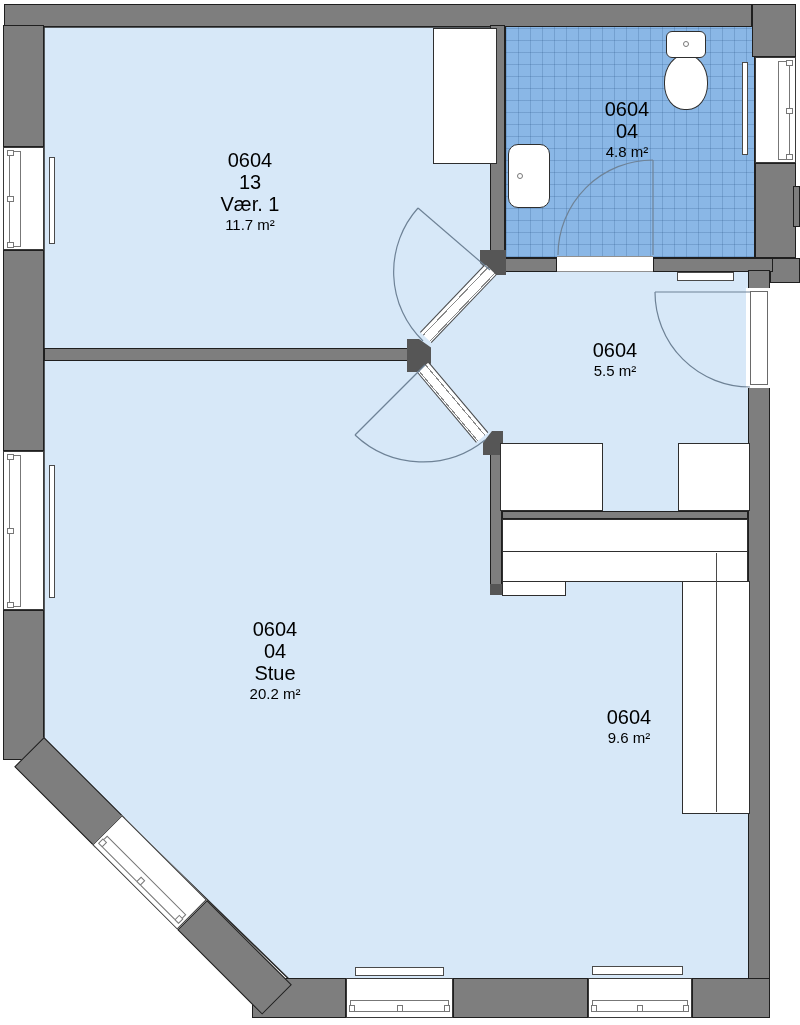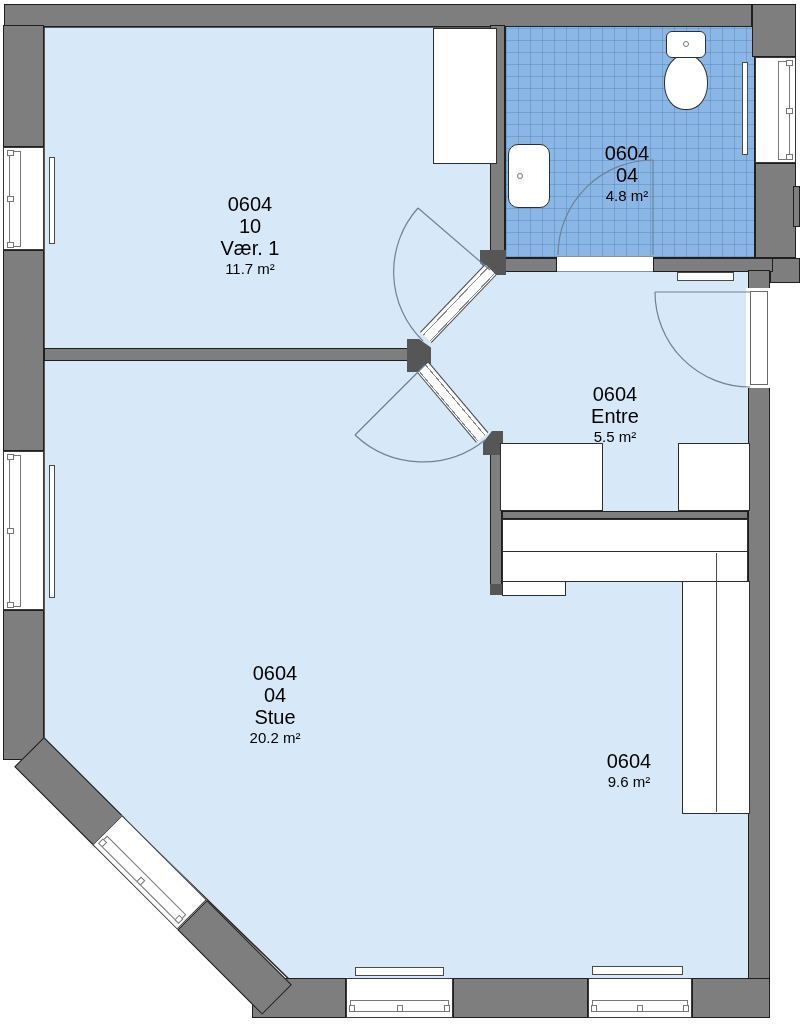--- a/index.html
+++ b/index.html
@@ -22,21 +22,21 @@
   .wframe{position:absolute;background:#fff;border:1px solid #777;box-sizing:border-box;}
   .tick{position:absolute;background:#fff;border:1px solid #777;box-sizing:border-box;}
   .gap{position:absolute;background:#fff;}
   .gap-h{border-top:1px solid #909090;border-bottom:1px solid #909090;box-sizing:border-box;}
   .dframe{position:absolute;background:#fff;border:1px solid #6a6a6a;box-sizing:border-box;}
   .dband{position:absolute;background:linear-gradient(to bottom,#fff 0 3px,#8a8a8a 3px 4px,#fff 4px 12px,#8a8a8a 12px 13px,#fff 13px 100%);
      border-top:1px solid #4a4a4a;border-bottom:1px solid #4a4a4a;box-sizing:border-box;transform-origin:top left;}
   .fur{position:absolute;background:#fff;border:1px solid var(--fix);box-sizing:border-box;}
   .rad{position:absolute;background:#fff;border:1px solid #4a4a4a;box-sizing:border-box;}
   .cline{position:absolute;background:#4a4a4a;}
-  .room-label{position:absolute;width:170px;text-align:center;color:#000;margin-top:44px;}
+  .room-label{position:absolute;width:170px;text-align:center;color:#000;}
   .room-label .l1{font-size:20px;line-height:22px;}
   .room-label .l2{font-size:15px;line-height:19px;}
   .arcpath{stroke:var(--arc);stroke-width:1.2;fill:none;}
 </style>
 </head>
 <body>
 
 <div id="plan">
 
   <svg class="layer" width="800" height="1025">
@@ -144,32 +144,31 @@
     <path class="arcpath" d="M750,292 L655,292"></path>
     <path class="arcpath" d="M655,292 A95,95 0 0 0 750,387"></path>
     <path class="arcpath" d="M490,270 L418,208"></path>
     <path class="arcpath" d="M418,208 A96,96 0 0 0 423,341"></path>
     <path class="arcpath" d="M425,365 L355,435"></path>
     <path class="arcpath" d="M355,435 A99,99 0 0 0 485,440"></path>
   </svg>
 
   <div class="room-label" style="left:165px;top:149px;">
     <div class="l1">0604</div>
-    <div class="l1">10</div>
+    <div class="l1">13</div>
     <div class="l1">Vær. 1</div>
     <div class="l2">11.7 m²</div>
   </div>
   <div class="room-label" style="left:542px;top:98px;">
     <div class="l1">0604</div>
     <div class="l1">04</div>
     <div class="l2">4.8 m²</div>
   </div>
   <div class="room-label" style="left:530px;top:339px;">
     <div class="l1">0604</div>
-    <div class="l1">Entre</div>
     <div class="l2">5.5 m²</div>
   </div>
   <div class="room-label" style="left:190px;top:618px;">
     <div class="l1">0604</div>
     <div class="l1">04</div>
     <div class="l1">Stue</div>
     <div class="l2">20.2 m²</div>
   </div>
   <div class="room-label" style="left:544px;top:706px;">
     <div class="l1">0604</div>

